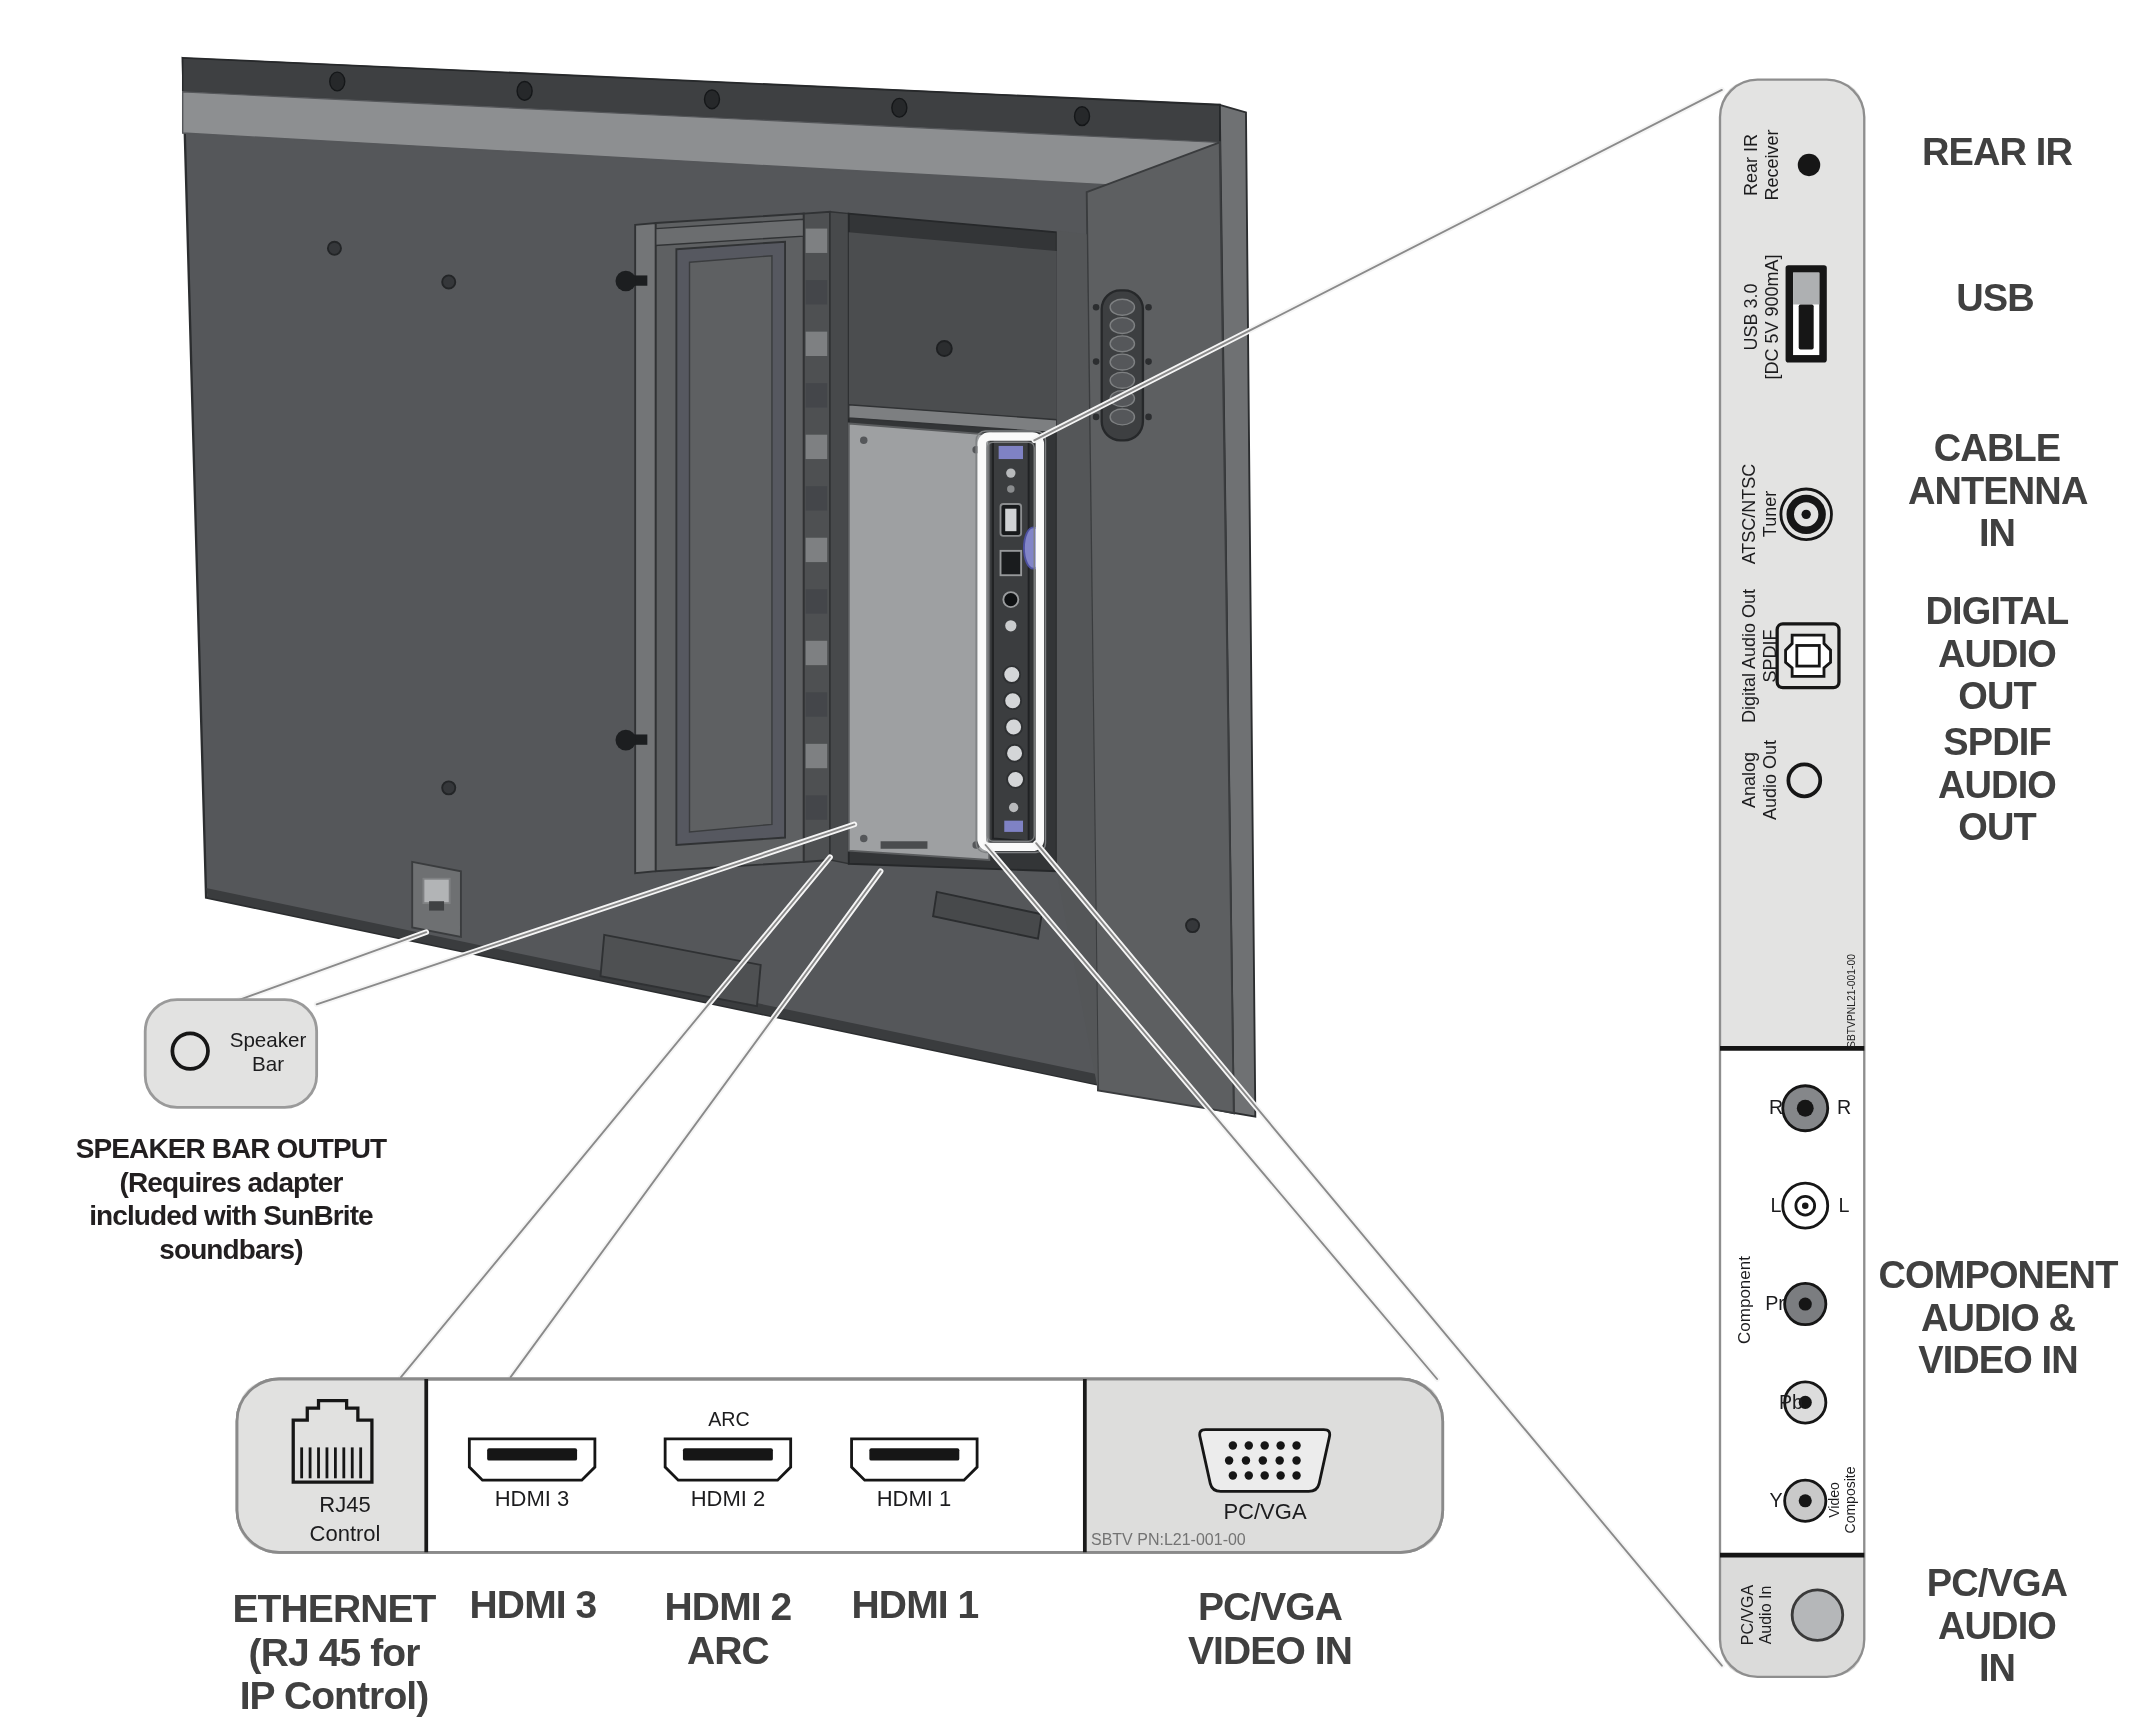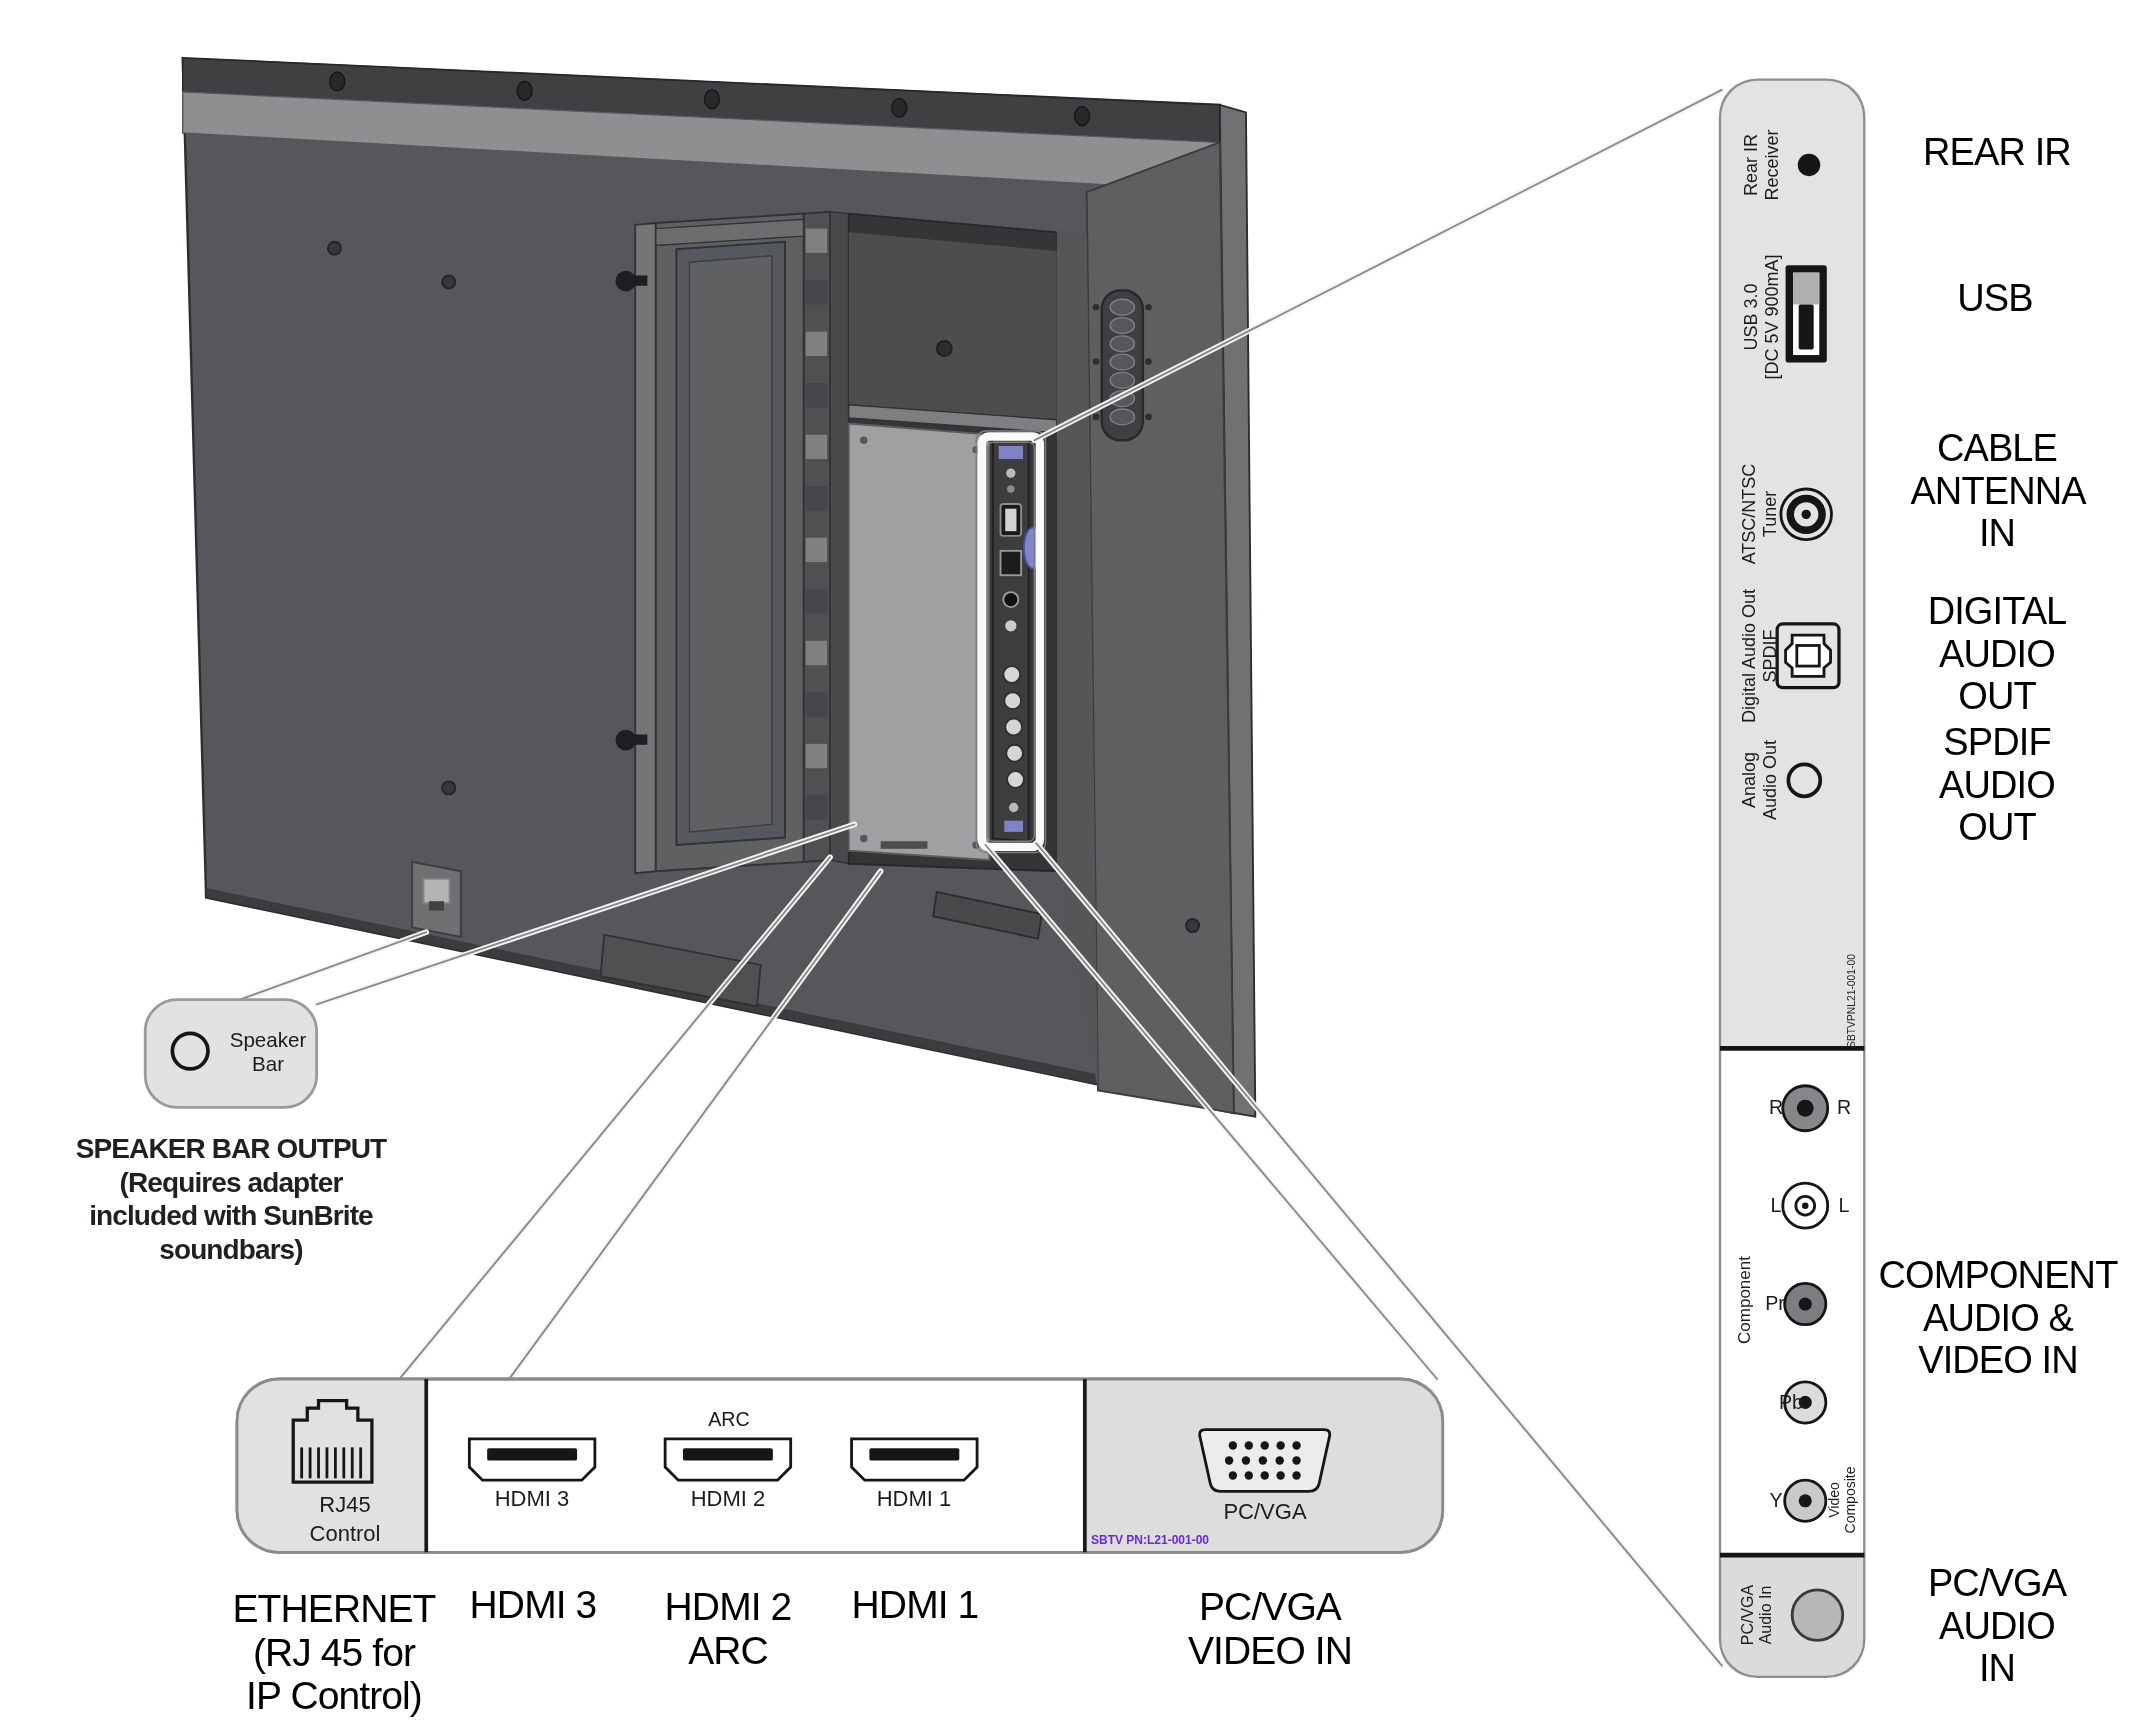--- a/index.html
+++ b/index.html
@@ -1,27 +1,27 @@
 <!DOCTYPE html>
 <html style="font-size:15px"><head>
 <meta charset="utf-8">
 <style>
   html,body{margin:0;padding:0;background:#fff;}
   .stage{position:relative;width:2150px;height:1735px;background:#fff;overflow:hidden;
          font-family:"Liberation Sans", sans-serif;color:#1f1f21;}
   svg{position:absolute;left:0;top:0;}
   .lbl{position:absolute;white-space:pre-line;text-align:center;
        transform:translate(-50%,-50%);line-height:1.08;}
-  .big{font-weight:400;font-size:38px;letter-spacing:-0.9px;color:#000000;}
+  .big{font-weight:700;font-size:38px;letter-spacing:-0.9px;color:#404040;}
   .big3{line-height:1.12;}
   .port{font-weight:400;font-size:19px;color:#1c1c1e;line-height:1.15;}
   .port24{font-weight:400;font-size:22px;color:#1c1c1e;line-height:1.3;}
   .rot{transform:translate(-50%,-50%) rotate(-90deg);}
   .tiny{font-size:10.3px;font-weight:400;color:#222;}
-  .pn{position:absolute;transform:translate(0,-50%);font-size:12px;font-weight:700;color:#6d28d9;white-space:nowrap;}
+  .pn{position:absolute;transform:translate(0,-50%);font-size:16px;font-weight:400;color:#737373;white-space:nowrap;}
   .jack{font-weight:400;font-size:19.7px;color:#1c1c1e;}
   .spk-big{font-weight:700;font-size:28px;letter-spacing:-0.9px;line-height:1.2;color:#221f20;}
   .arc{font-weight:400;font-size:19.7px;color:#1c1c1e;}
 </style>
 </head>
 <body>
 
 <div class="stage">
 
 <svg width="2150" height="1735" viewBox="0 0 2295 1852">

